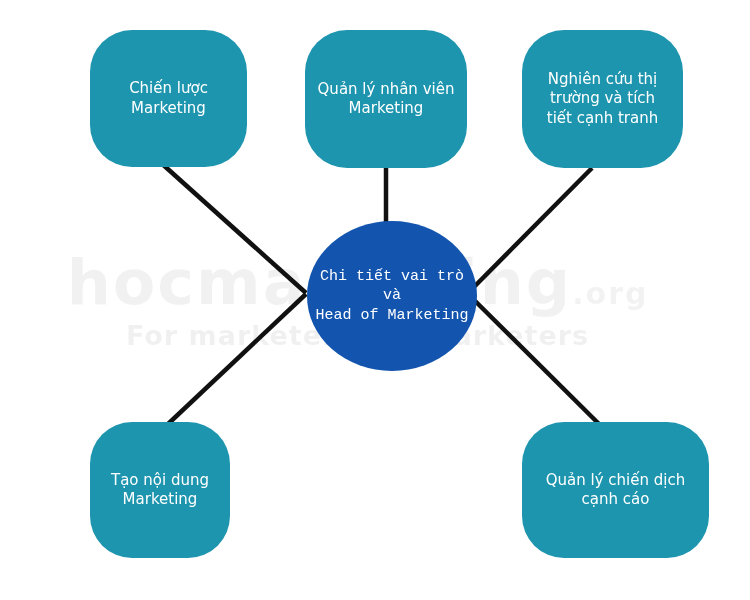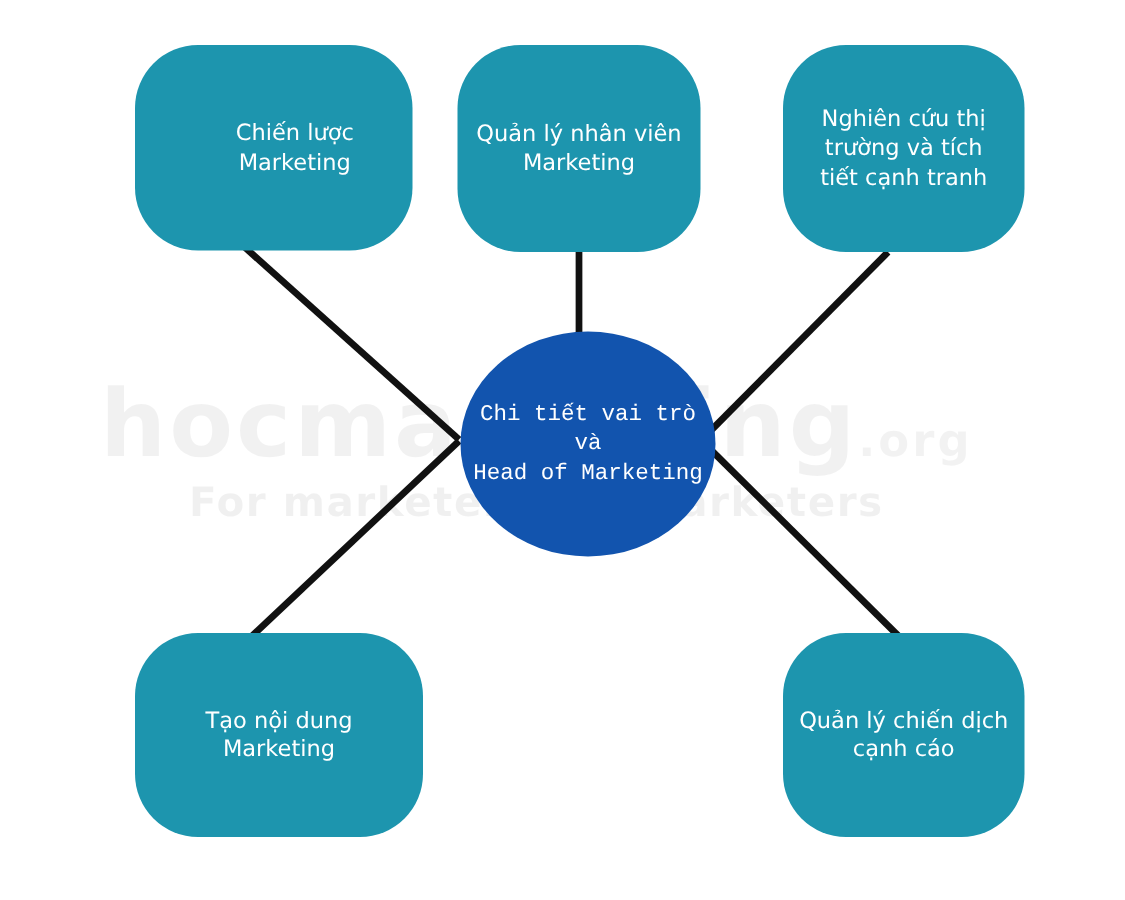--- a/index.html
+++ b/index.html
@@ -56,21 +56,21 @@
   </div>
 
   <svg class="connectors" width="750" height="600" viewBox="0 0 750 600">
     <line x1="160" y1="162" x2="306" y2="293"></line>
     <line x1="306" y1="294" x2="168" y2="424"></line>
     <line x1="386" y1="167" x2="386" y2="230"></line>
     <line x1="592" y1="168" x2="468" y2="293"></line>
     <line x1="468" y1="294" x2="599" y2="424"></line>
   </svg>
 
-  <div class="node" style="left:90px;top:30px;width:157px;height:137px;padding-left:28px;">
+  <div class="node" style="left:90px;top:30px;width:157px;height:137px;">
     <div class="node-label">
       <span class="ln">Chiến lược</span>
       <span class="ln">Marketing</span>
     </div>
   </div>
 
   <div class="node" style="left:305px;top:30px;width:162px;height:138px;align-items:center;">
     <div class="node-label">
       <span class="ln">Quản lý nhân viên</span>
       <span class="ln">Marketing</span>
@@ -85,27 +85,27 @@
     </div>
   </div>
 
   <div class="center-node" style="left:307px;top:221px;width:170px;height:150px;">
     <div class="center-label">
       <span class="ln">Chi tiết vai trò và</span>
       <span class="ln">Head of Marketing</span>
     </div>
   </div>
 
-  <div class="node" style="left:90px;top:422px;width:192px;height:136px;">
+  <div class="node" style="left:90px;top:422px;width:140px;height:136px;">
     <div class="node-label">
       <span class="ln">Tạo nội dung</span>
       <span class="ln">Marketing</span>
     </div>
   </div>
 
-  <div class="node" style="left:522px;top:422px;width:161px;height:136px;">
+  <div class="node" style="left:522px;top:422px;width:187px;height:136px;">
     <div class="node-label">
       <span class="ln">Quản lý chiến dịch</span>
       <span class="ln">cạnh cáo</span>
     </div>
   </div>
 
 </div>
 
 </body></html>

